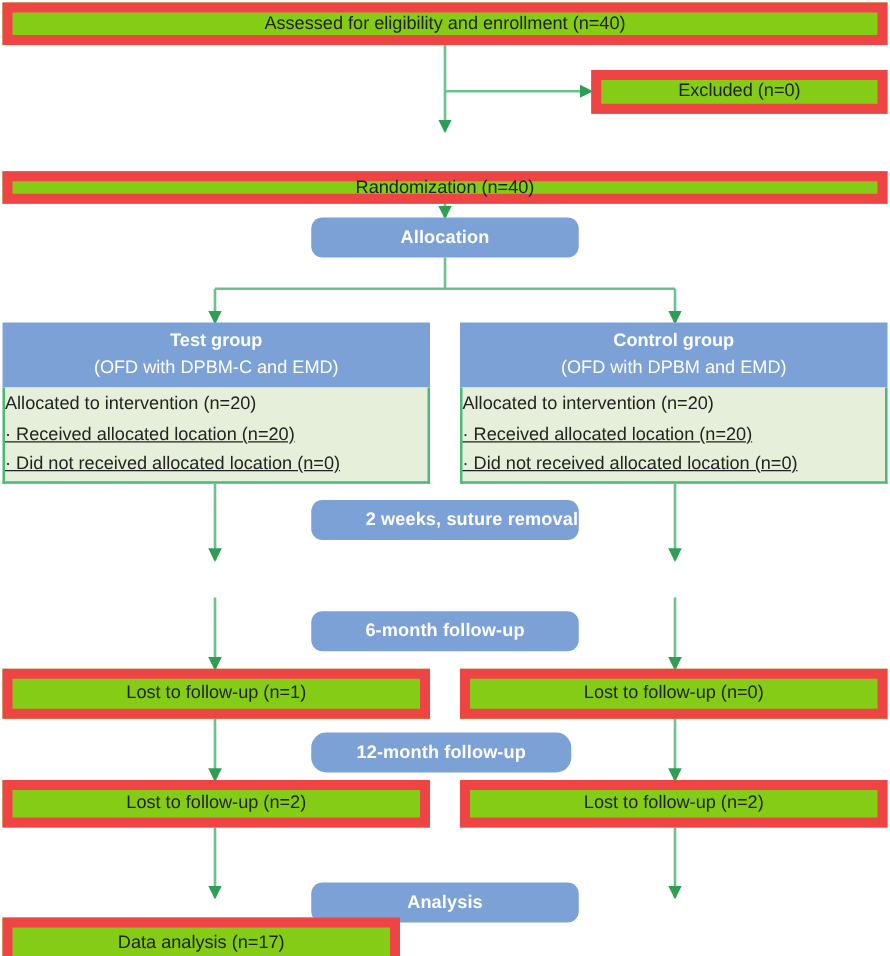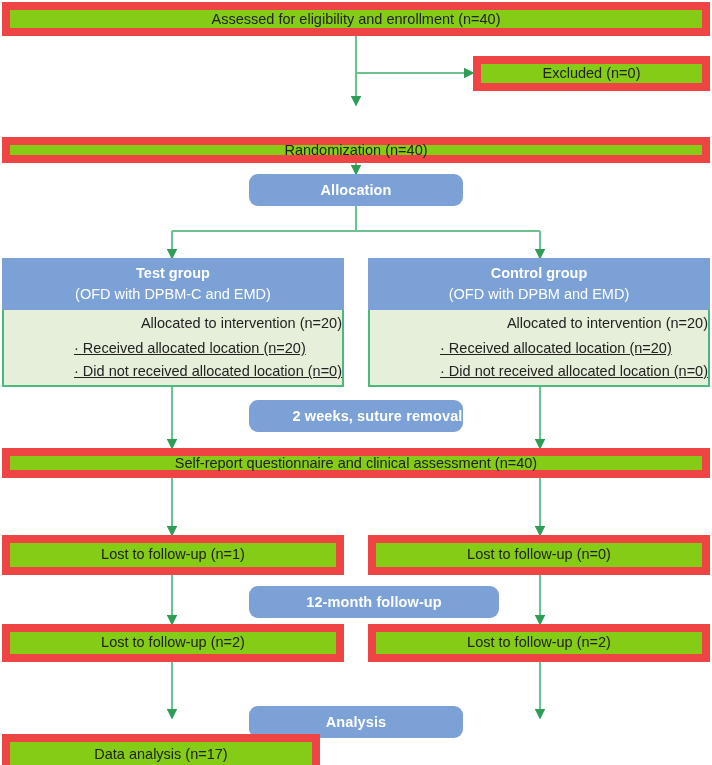--- a/index.html
+++ b/index.html
@@ -71,21 +71,21 @@
 
   
   .group-body {
     background: #e6efd9;
     border: 2px solid #4cb97c;
     border-top: none;
     box-sizing: border-box;
     display: flex;
     flex-direction: column;
     justify-content: center;
-    align-items: flex-end;
+    align-items: flex-start;
     font-size: 14.5px;
     line-height: 1.6;
     color: #222222;
   }
   .group-body .head-line {
     text-align: center;
   }
   .group-body .bullets {
     text-align: left;
     margin-top: 2px;
@@ -182,33 +182,33 @@
     <div class="bullets">
       <div>· Received allocated location (n=20)</div>
       <div>· Did not received allocated location (n=0)</div>
     </div>
   </div>
 
   <div class="node blue-pill" style="left:249px; top:400px; width:214px; height:32px;padding-left:43px;">
     <span>2 weeks, suture removal</span>
   </div>
 
-  <div class="node green-box" style="left:2px; top:448px; width:708px; height:30px;">
-    <span>Self-report questionnaire and clinical assessment (n=40)</span>
-  </div>
-
+
+  <div class="node blue-pill" style="left:249px; top:489px; width:214px; height:32px;">
+    <span>6-month follow-up</span>
+  </div>
 
   <div class="node green-box" style="left:2px; top:535px; width:342px; height:40px;">
     <span>Lost to follow-up (n=1)</span>
   </div>
   <div class="node green-box" style="left:368px; top:535px; width:342px; height:40px;">
     <span>Lost to follow-up (n=0)</span>
   </div>
 
-  <div class="node blue-pill" style="left:249px; top:586px; width:250px; height:32px;">
+  <div class="node blue-pill" style="left:249px; top:586px; width:208px; height:32px;border-radius:12px;">
     <span>12-month follow-up</span>
   </div>
 
   <div class="node green-box" style="left:2px; top:624px; width:342px; height:38px;">
     <span>Lost to follow-up (n=2)</span>
   </div>
   <div class="node green-box" style="left:368px; top:624px; width:342px; height:38px;">
     <span>Lost to follow-up (n=2)</span>
   </div>
 

